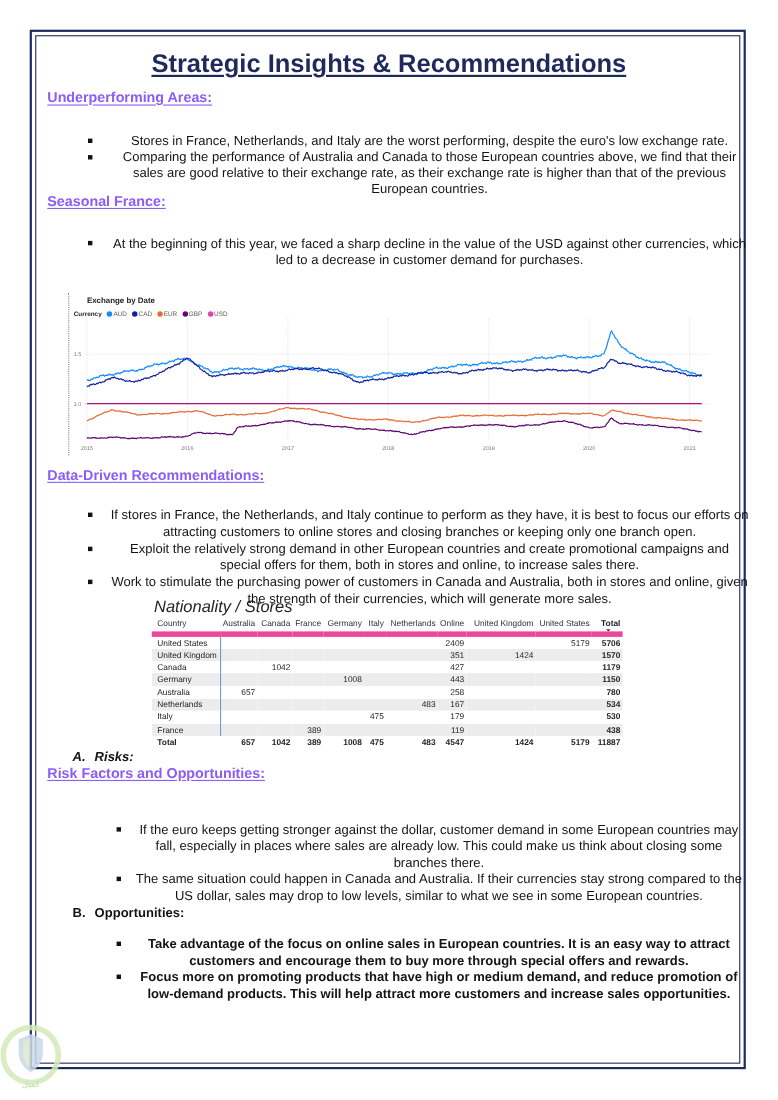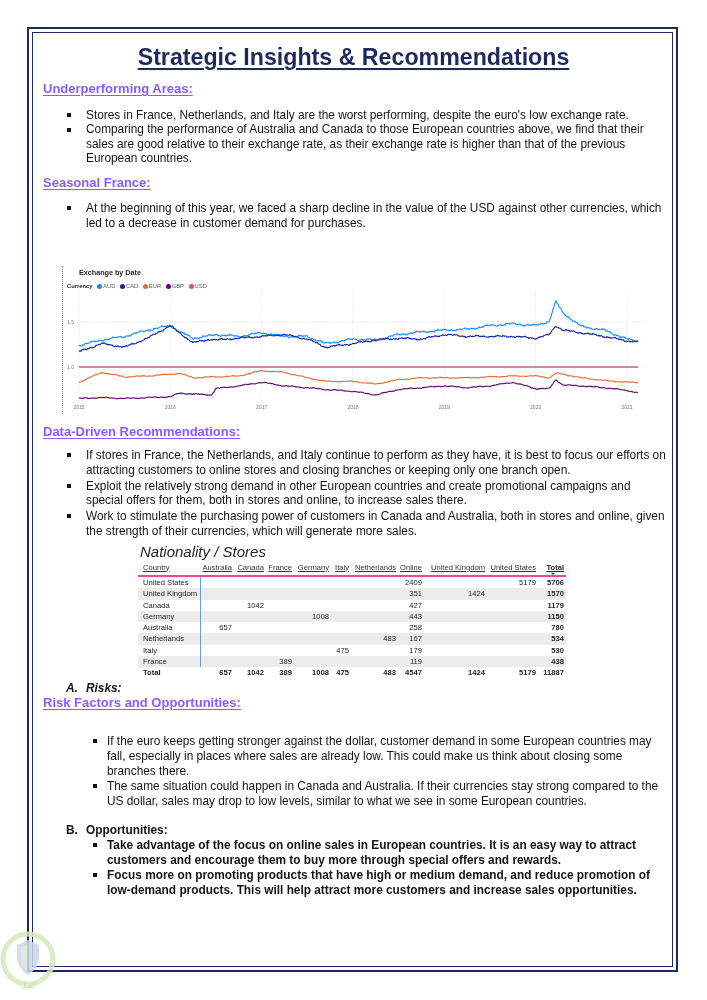--- a/index.html
+++ b/index.html
@@ -6,21 +6,21 @@
   html,body{margin:0;padding:0;}
   body{width:707px;height:1000px;position:relative;overflow:hidden;background:#ffffff;font-family:"Liberation Sans",sans-serif;color:#141414;}
 
   .frame-outer{position:absolute;left:27px;top:27px;width:651px;height:945px;border:2px solid var(--frame,#1f2a5c);}
   .frame-inner{position:absolute;left:32px;top:32px;width:641px;height:935px;border:1px solid var(--frame,#1f2a5c);}
 
   .title{position:absolute;top:43px;left:0;width:707px;text-align:center;font-size:23.2px;line-height:28px;font-weight:bold;color:var(--title,#1f2a5c);text-decoration:underline;text-decoration-thickness:2px;text-underline-offset:3px;}
 
   .h{position:absolute;left:43px;font-size:13px;line-height:16px;font-weight:bold;text-decoration:underline;text-underline-offset:2px;color:#8b5cf6;white-space:nowrap;}
 
-  .list{position:absolute;left:86px;width:583px;margin:0;padding:0;list-style:none;font-size:11.85px;line-height:14.6px;color:#141414;}
+  .list{position:absolute;left:86px;width:583px;margin:13px;padding:0;list-style:none;font-size:11.85px;line-height:14.6px;color:#141414;text-align:center;}
   .list li{position:relative;margin:0;padding:0;}
   .list.tight{line-height:14.4px;}
   .list.spaced li + li{margin-top:1.4px;}
   .list .bullet{position:absolute;left:-19px;top:5.2px;width:4px;height:4px;background:#111;}
   .list.sub{left:107px;width:558px;line-height:15px;}
   .list.sub .bullet{left:-14px;top:5.5px;}
 
   .lbl{position:absolute;left:66px;font-size:11.85px;line-height:16px;font-weight:bold;white-space:nowrap;}
   .lbl .marker{display:inline-block;width:20px;}
 
@@ -28,21 +28,21 @@
   .chart-title{position:absolute;left:16px;top:2px;font-size:7.2px;line-height:10px;font-weight:bold;color:#252423;white-space:nowrap;}
   .legend{position:absolute;left:4px;top:16px;font-size:5.8px;line-height:8px;color:#605e5c;white-space:nowrap;}
   .legend-title{font-weight:bold;color:#252423;margin-right:3px;}
   .legend-item{margin-right:3px;}
   .legend .dot{display:inline-block;width:5px;height:5px;border-radius:50%;margin-right:1px;vertical-align:-0.5px;}
   #chart-svg{position:absolute;left:0;top:0;width:590px;height:148px;overflow:visible;}
 
   .tbl{position:absolute;left:138px;top:545px;width:428px;}
   .tbl-title{font-size:15px;line-height:14px;color:#252423;padding-left:2px;white-space:nowrap;font-style:italic;}
   .tbl table{border-collapse:collapse;table-layout:fixed;width:428px;font-size:7.6px;color:#252423;font-family:"Liberation Sans",sans-serif;}
-  .tbl th{font-weight:normal;height:17px;padding:0 2px 0 0;text-align:right;white-space:nowrap;vertical-align:middle;color:#333;border-bottom:2px solid #ec4899;text-decoration:underline;}
+  .tbl th{font-weight:normal;height:17px;padding:0 2px 0 0;text-align:right;white-space:nowrap;vertical-align:middle;color:#333;border-bottom:5px solid #ec4899;}
   .tbl th.c0{text-align:left;padding-left:5px;}
   .tbl th.tot{font-weight:bold;color:#252423;position:relative;}
   .tbl .caret{position:absolute;left:13px;bottom:0px;width:0;height:0;border-left:2px solid transparent;border-right:2px solid transparent;border-top:2.5px solid #333;}
   .tbl td{height:11.3px;line-height:11.3px;padding:0 2px 0 0;text-align:right;white-space:nowrap;overflow:hidden;}
   .tbl td.c0{text-align:left;padding-left:5px;border-right:1px solid var(--divider,#6a9ed0);}
   .tbl td.tot{font-weight:bold;}
   .tbl tr.alt td{background:var(--altbg,#ececec);}
   .tbl tr.total td{font-weight:bold;}
   .tbl tr.total td.c0{border-right:none;}
 

